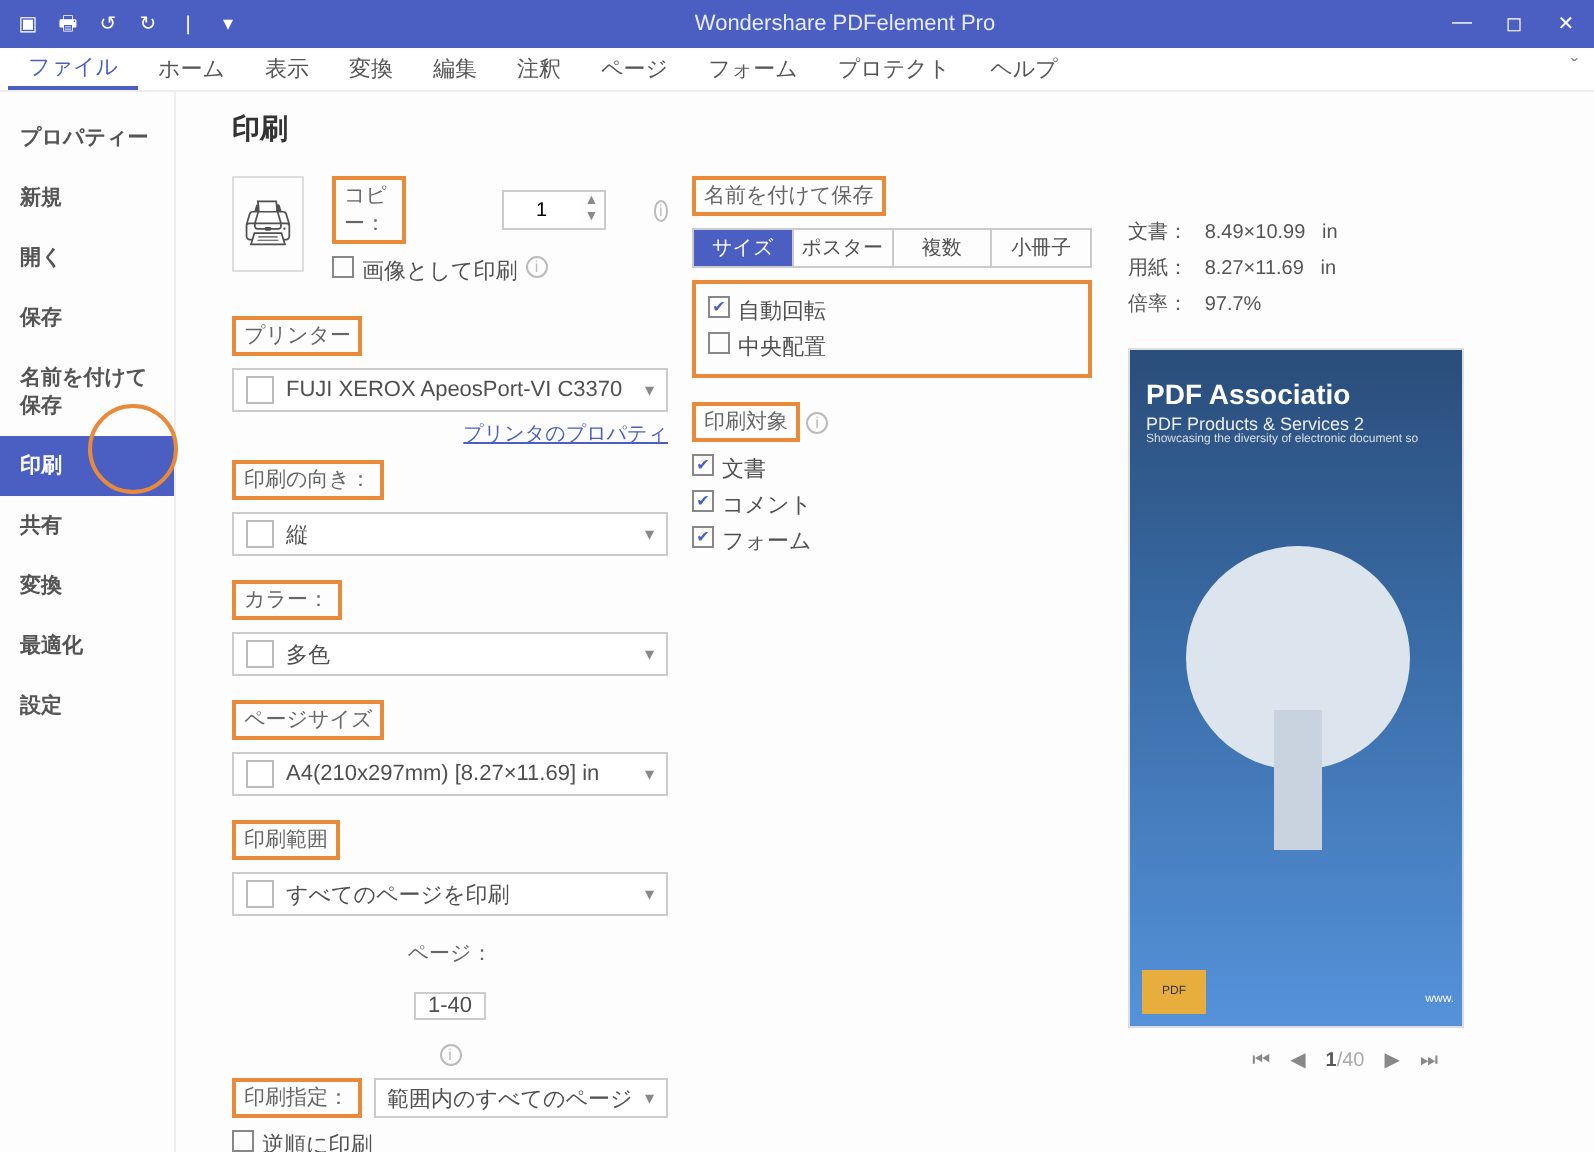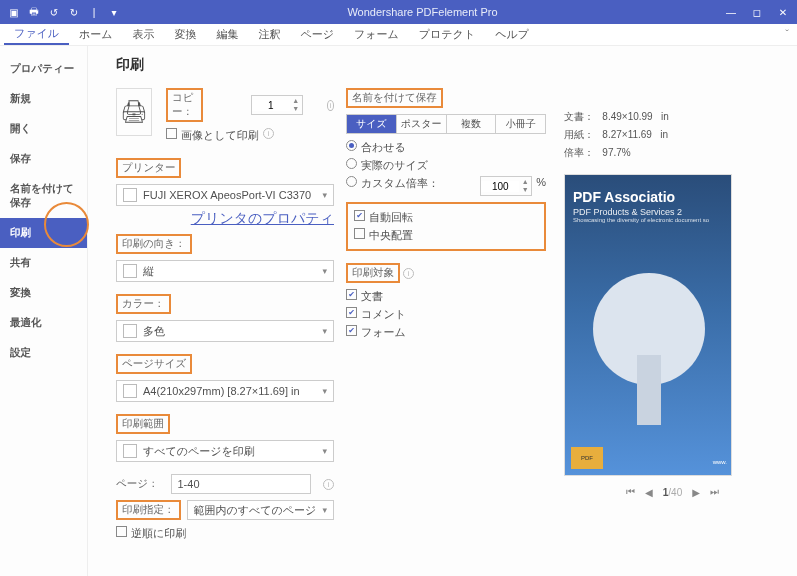--- a/index.html
+++ b/index.html
@@ -29,27 +29,27 @@
 .field .caret { position:absolute; right:6px; color:#888; font-size:9px; }
 .spin { display:inline-flex; border:1px solid #ccc; height:20px; align-items:center; }
 .spin input { width:38px; border:0; text-align:center; font-size:10px; outline:none; }
 .spin .ud { width:12px; font-size:7px; color:#888; line-height:8px; text-align:center; }
 .chk { display:flex; align-items:flex-start; gap:4px; margin:3px 0; cursor:pointer; }
 .chk .b { width:11px; height:11px; border:1px solid #888; display:flex; align-items:center; justify-content:center; font-size:8px; color:#4a5fc1; }
 .chk .b.on::after { content:"✔"; }
 .chk.radio .b { border-radius:50%; }
 .chk.radio .b.on::after { content:""; width:5px; height:5px; background:#4a5fc1; border-radius:50%; }
 .info { width:11px; height:11px; border:1px solid #bbb; border-radius:50%; display:inline-flex; align-items:center; justify-content:center; font-size:8px; color:#bbb; cursor:pointer; }
-.link { color:#4a5fc1; text-decoration:underline; cursor:pointer; font-size:14px; }
+.link { color:#4a5fc1; text-decoration:underline; cursor:pointer; font-size:10px; }
 .tabs { display:flex; border:1px solid #ccc; height:20px; margin-top:6px; }
 .tabs .t { flex:1; display:flex; align-items:center; justify-content:center; cursor:pointer; font-size:10px; border-right:1px solid #ccc; }
 .tabs .t:last-child { border-right:0; }
 .tabs .t.active { background:#4a5fc1; color:#fff; }
 .docinfo { font-size:10px; line-height:18px; color:#555;margin-top:20px; }
-.preview { margin-top:12px; width:168px; height:302px; border:1px solid #ddd; background:linear-gradient(180deg,#2a4d7a 0%,#3a6da8 45%,#5592da 100%); color:#fff; position:relative; overflow:hidden; padding:14px 8px 0 8px; }
+.preview { margin-top:12px; width:168px; height:340px; border:1px solid #ddd; background:linear-gradient(180deg,#2a4d7a 0%,#3a6da8 45%,#5592da 100%); color:#fff; position:relative; overflow:hidden; padding:14px 8px 0 8px; }
 .preview .h1 { font-size:14px; font-weight:bold; }
 .preview .h2 { font-size:9px; margin-top:2px; opacity:.9; }
 .preview .h3 { font-size:6px; opacity:.8; }
 .preview .dish { position:absolute; left:28px; top:98px; width:112px; height:112px; background:#dce4ee; border-radius:50%; }
 .preview .stand { position:absolute; left:72px; top:180px; width:24px; height:70px; background:#c9d3e0; }
 .preview .badge { position:absolute; bottom:6px; left:6px; width:32px; height:22px; background:#e8ae3d; font-size:6px; display:flex; align-items:center; justify-content:center; color:#333; }
 .preview .url { position:absolute; bottom:10px; right:4px; font-size:6px; color:#fff; }
 .pager { display:flex; align-items:center; justify-content:center; gap:10px; margin-top:10px; font-size:10px; color:#555; }
 .pager .nav { cursor:pointer; color:#888; }
 .pager .cnt { color:#aaa; }
@@ -161,21 +161,21 @@
           <span class="caret">▾</span>
         </div>
 
       <div class="sec"><span class="box label">印刷範囲</span></div>
       <div class="field sec-s">
           <span class="ico"></span>
           <span>すべてのページを印刷</span>
           <span class="caret">▾</span>
         </div>
 
-      <div class="row sec" style="gap:12px;">
+      <div class="row sec" style="gap:12px;flex-direction:column;">
         <span class="label">ページ：</span>
         <div class="field" style="flex:1;height:20px;">
             <span>1-40</span>
           </div>
         <span class="info">i</span>
       </div>
       <div class="row sec-s" style="gap:6px;">
         <span class="box label">印刷指定：</span>
         <div class="field" style="flex:1;height:20px;">
             <span>範囲内のすべてのページ</span>
@@ -192,40 +192,20 @@
 
     <div class="mid-col">
       <div style="height:32px;"></div>
       <span class="box label">名前を付けて保存</span>
       <div class="tabs">
         <div class="t active">サイズ</div>
         <div class="t">ポスター</div>
         <div class="t">複数</div>
         <div class="t">小冊子</div>
       </div>
-      <div class="sec-s">
-        <div class="chk radio">
-            <span class="b on"></span>
-            <span>合わせる</span>
-          </div>
-        <div class="chk radio">
-            <span class="b"></span>
-            <span>実際のサイズ</span>
-          </div>
-        <div class="chk radio">
-            <span class="b"></span>
-            <span>カスタム倍率：</span>
-          <div style="flex:1"></div>
-          <div class="spin">
-              <input value="100" style="">
-              <div class="ud">▲<br>▼</div>
-            </div>
-          <span>%</span>
-        </div>
-      </div>
       <div class="box sec-s" style="display:block;padding:3px 6px;">
         <div class="chk">
             <span class="b on"></span>
             <span>自動回転</span>
           </div>
         <div class="chk">
             <span class="b"></span>
             <span>中央配置</span>
           </div>
       </div>

